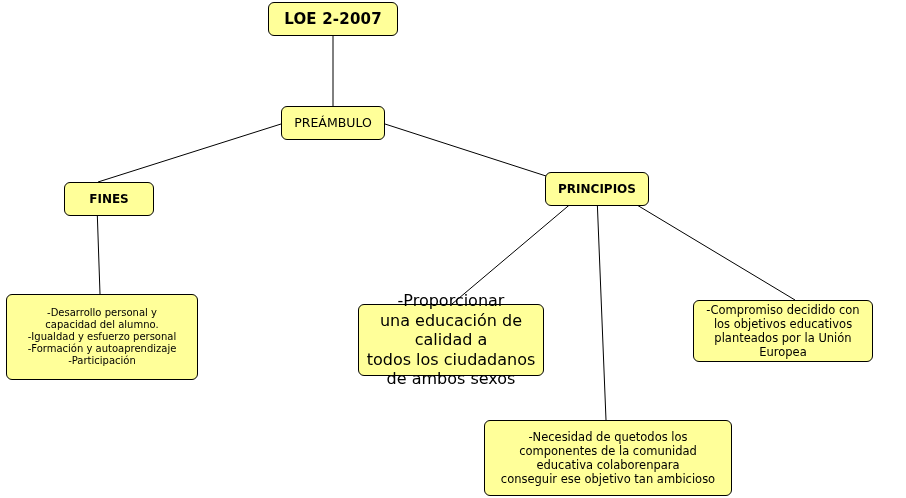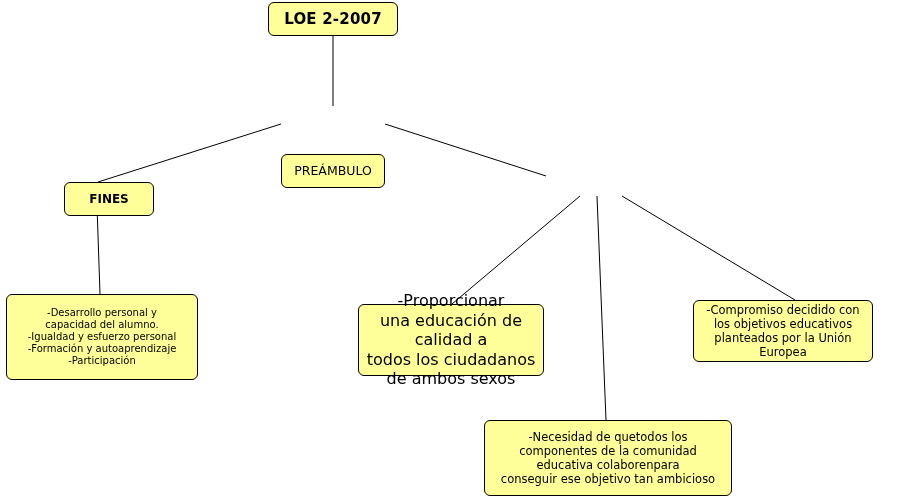--- a/index.html
+++ b/index.html
@@ -47,21 +47,20 @@
     height: 30px;
     font-size: 15px;
     letter-spacing: 0.2px;
   }
   .n-preamble {
     left: 281px;
     top: 106px;
     width: 104px;
     height: 24px;
     font-size: 12.5px;
-    margin-top: 48px;
   }
   .n-fines {
     left: 64px;
     top: 182px;
     width: 90px;
     height: 24px;
     font-size: 12px;
   }
   .n-principios {
     left: 545px;
@@ -112,20 +111,21 @@
       <line x1="97" y1="206" x2="100" y2="294"></line>
       <line x1="580" y1="196" x2="452" y2="304"></line>
       <line x1="597" y1="196" x2="606" y2="420"></line>
       <line x1="622" y1="196" x2="795" y2="300"></line>
     </g>
   </svg>
 
   <div class="node bold n-root">LOE 2-2007</div>
   <div class="node n-preamble">PREÁMBULO</div>
   <div class="node bold n-fines">FINES</div>
+  <div class="node bold n-principios">PRINCIPIOS</div>
   <div class="node n-fines-detail">-Desarrollo personal y
 capacidad del alumno.
 -Igualdad y esfuerzo personal
 -Formación y autoaprendizaje
 -Participación</div>
   <div class="node n-p1">-Proporcionar
 una educación de calidad a
 todos los ciudadanos
 de ambos sexos</div>
   <div class="node n-p2">-Necesidad de quetodos los

